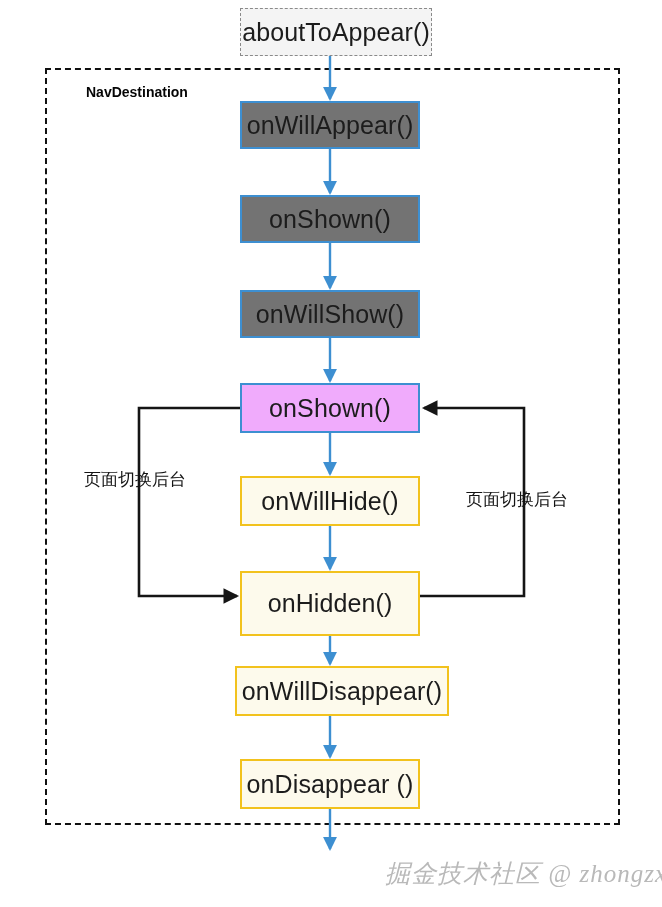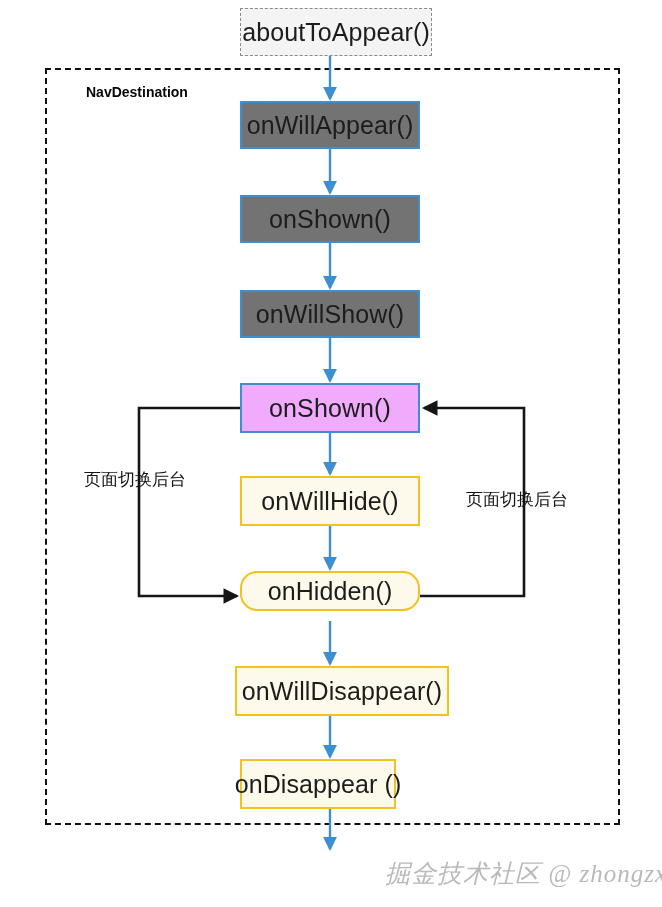--- a/index.html
+++ b/index.html
@@ -134,29 +134,29 @@
   </div>
 
   <div class="node node-blue-strong" style="left:240px; top:383px; width:180px; height:50px;">
     <span>onShown()</span>
   </div>
 
   <div class="node node-yellow" style="left:240px; top:476px; width:180px; height:50px;">
     <span>onWillHide()</span>
   </div>
 
-  <div class="node node-yellow" style="left:240px; top:571px; width:180px; height:40px;border-radius:17px;">
+  <div class="node node-yellow" style="left:240px; top:571px; width:180px; height:65px;">
     <span>onHidden()</span>
   </div>
 
   <div class="node node-yellow" style="left:235px; top:666px; width:214px; height:50px;">
     <span>onWillDisappear()</span>
   </div>
 
-  <div class="node node-yellow" style="left:240px; top:759px; width:156px; height:50px;">
+  <div class="node node-yellow" style="left:240px; top:759px; width:180px; height:50px;">
     <span>onDisappear ()</span>
   </div>
 
 
   <div class="edge-label" style="left:84px; top:468px;">页面切换后台</div>
   <div class="edge-label" style="left:466px; top:488px;">页面切换后台</div>
 
   <div class="watermark" style="left:385px; top:857px;">掘金技术社区 @ zhongzx</div>
 
 </div>

